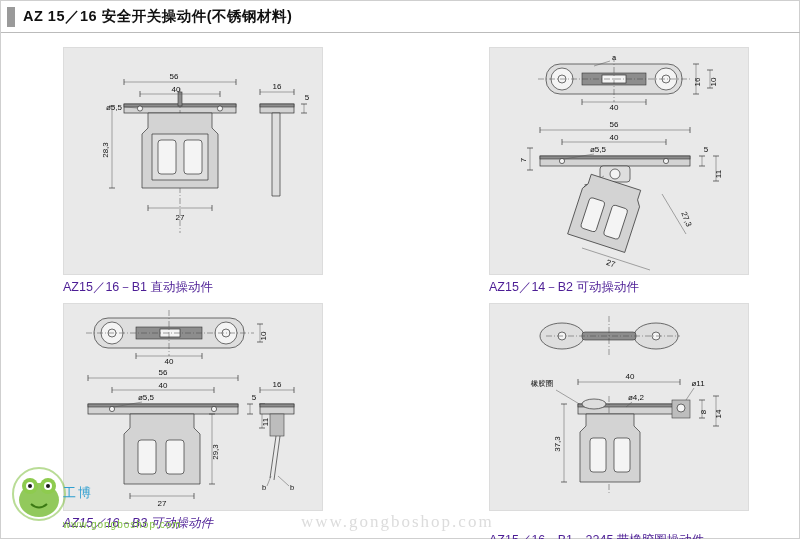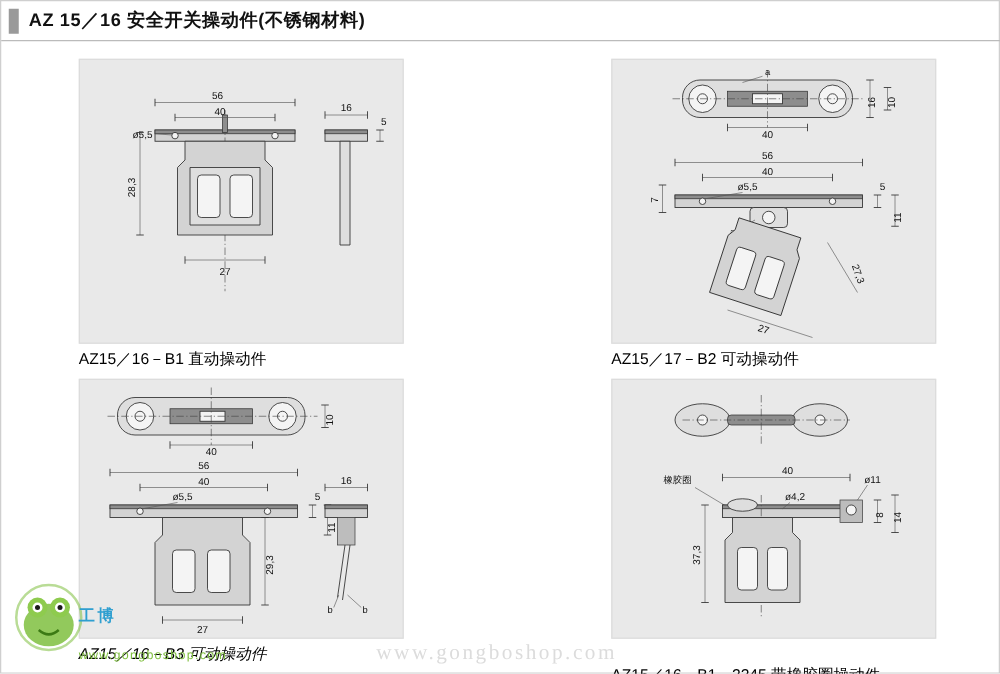--- a/index.html
+++ b/index.html
@@ -35,21 +35,21 @@
   }
   .fig .panel{
     position:absolute;left:0;top:0;
     background:#e9e9e9;
     border:1px solid #dcdcdc;
     box-sizing:border-box;
   }
   .fig .caption{
     position:absolute;
     font-size:12.5px;
-    color:#000000;
+    color:#4c1d95;
     white-space:nowrap;
   }
   #fig1{left:62px;top:46px;width:260px;height:250px;}
   #fig1 .panel{width:260px;height:228px;}
   #fig1 .caption{left:0px;top:232px;}
 
   #fig2{left:488px;top:46px;width:260px;height:250px;}
   #fig2 .panel{width:260px;height:228px;}
   #fig2 .caption{left:0px;top:232px;}
 
@@ -77,21 +77,21 @@
   .wm{
     position:absolute;left:8px;bottom:4px;width:150px;height:80px;
     pointer-events:none;
   }
   .wm-text{
     position:absolute;left:62px;bottom:8px;
     font-size:10px;color:#7fbf3f;letter-spacing:1px;
   }
   .wm-text2{
     position:absolute;left:62px;bottom:36px;
-    font-size:13px;color:#2f9fd0;font-weight:bold;letter-spacing:2px;
+    font-size:13px;color:#2f9fd0;font-weight:normal;letter-spacing:2px;
   }
   .wm-diag{
     position:absolute;left:300px;bottom:6px;
     font-size:17px;color:#dcdcdc;letter-spacing:2px;
     font-family:"Liberation Serif",serif;
   }
 </style>
 </head>
 <body>
 
@@ -221,21 +221,21 @@
           <rect class="white" x="130" y="156" width="16" height="32" rx="3"></rect>
         </g>
 
         <text class="dim" x="194" y="172" text-anchor="middle" transform="rotate(70 194 172)">27,3</text>
         <line class="lnthin" x1="172" y1="146" x2="196" y2="186"></line>
 
         <text class="dim" x="120" y="218" text-anchor="middle" transform="rotate(18 120 218)">27</text>
         <line class="lnthin" x1="92" y1="200" x2="160" y2="222"></line>
       </svg>
     </div>
-    <div class="caption">AZ15／17－B2  可动操动件</div>
+    <div class="caption">AZ15／14－B2  可动操动件</div>
   </div>
 
   <div class="fig" id="fig3">
     <div class="panel">
       <svg width="260" height="208" viewBox="0 0 260 208">
 
         <rect class="bodyl" x="30" y="14" width="150" height="30" rx="14"></rect>
         <circle class="white" cx="48" cy="29" r="11"></circle>
         <circle class="white" cx="48" cy="29" r="4"></circle>
         <circle class="white" cx="162" cy="29" r="11"></circle>

